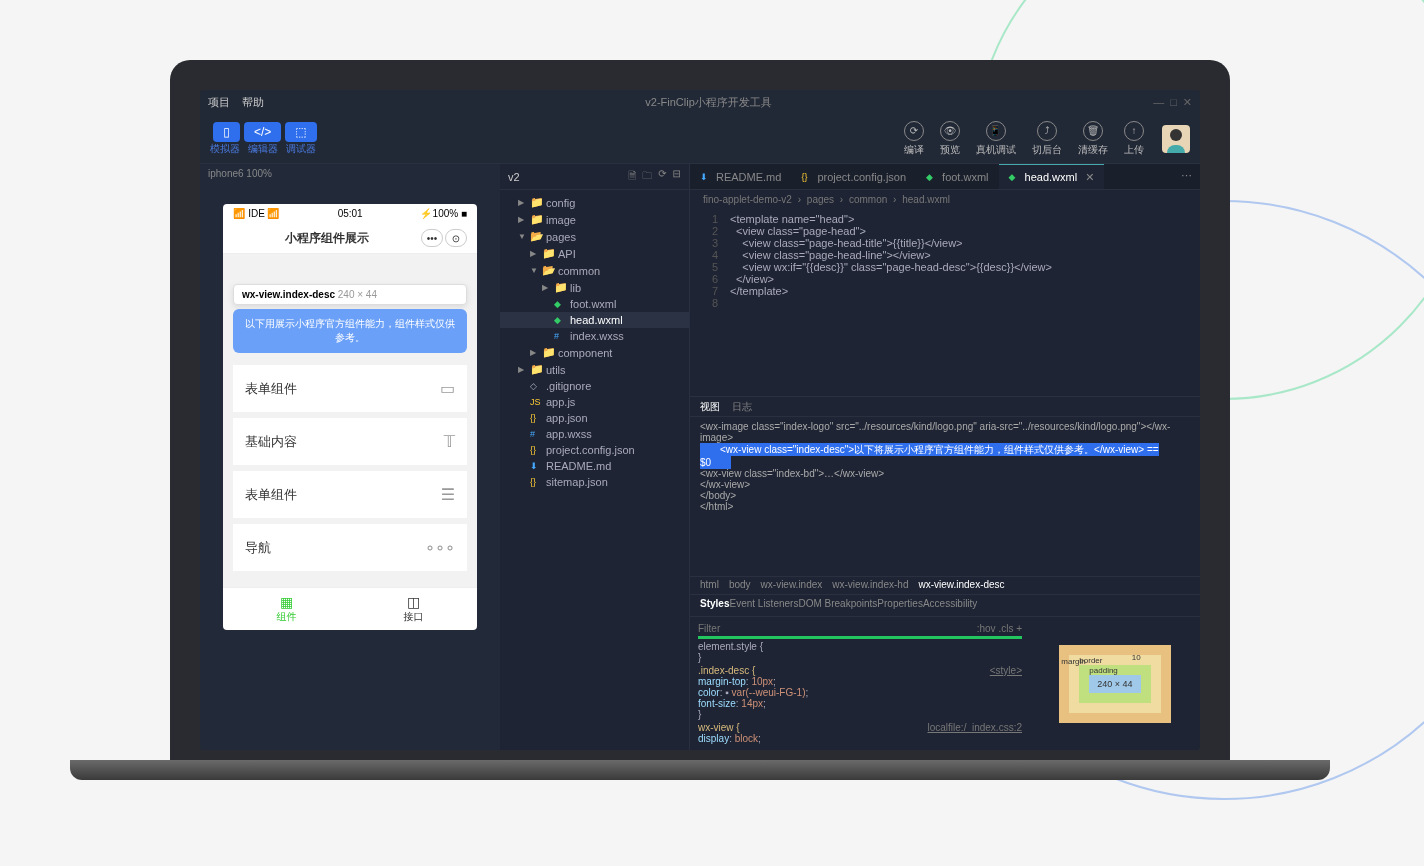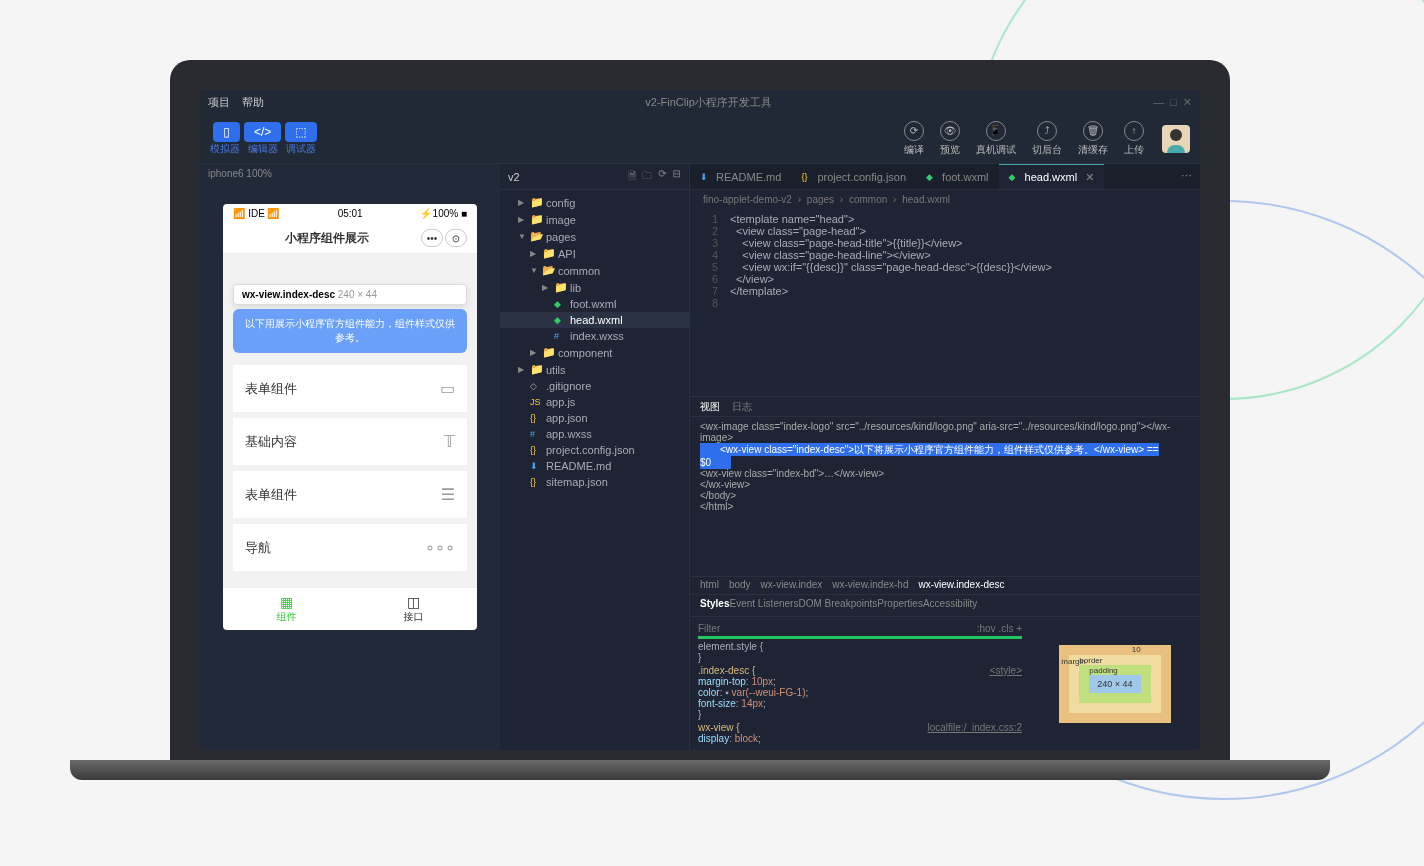--- a/index.html
+++ b/index.html
@@ -420,21 +420,21 @@
       </div>
       <div class="css-block">
         <span class="src-link">localfile:/_index.css:2</span>
         <div class="css-sel">wx-view {</div>
         <div>  <span class="css-prop">display</span>: <span class="css-val">block</span>;</div>
       </div>
     </div>
     <div class="box-model">
       <div class="bm-margin">
         <span class="bm-label" style="top:12px;left:2px">margin</span>
-        <span class="bm-label" style="top:0;right:30px">10</span>
+        <span class="bm-label" style="top:8px;right:30px">10</span>
         <div class="bm-border">
           <span class="bm-label" style="margin-top:-9px">border</span>
           <div class="bm-padding">
             <span class="bm-label" style="margin-top:-9px">padding</span>
             <div class="bm-content">240 × 44</div>
           </div>
         </div>
       </div>
     </div>
   </div>

